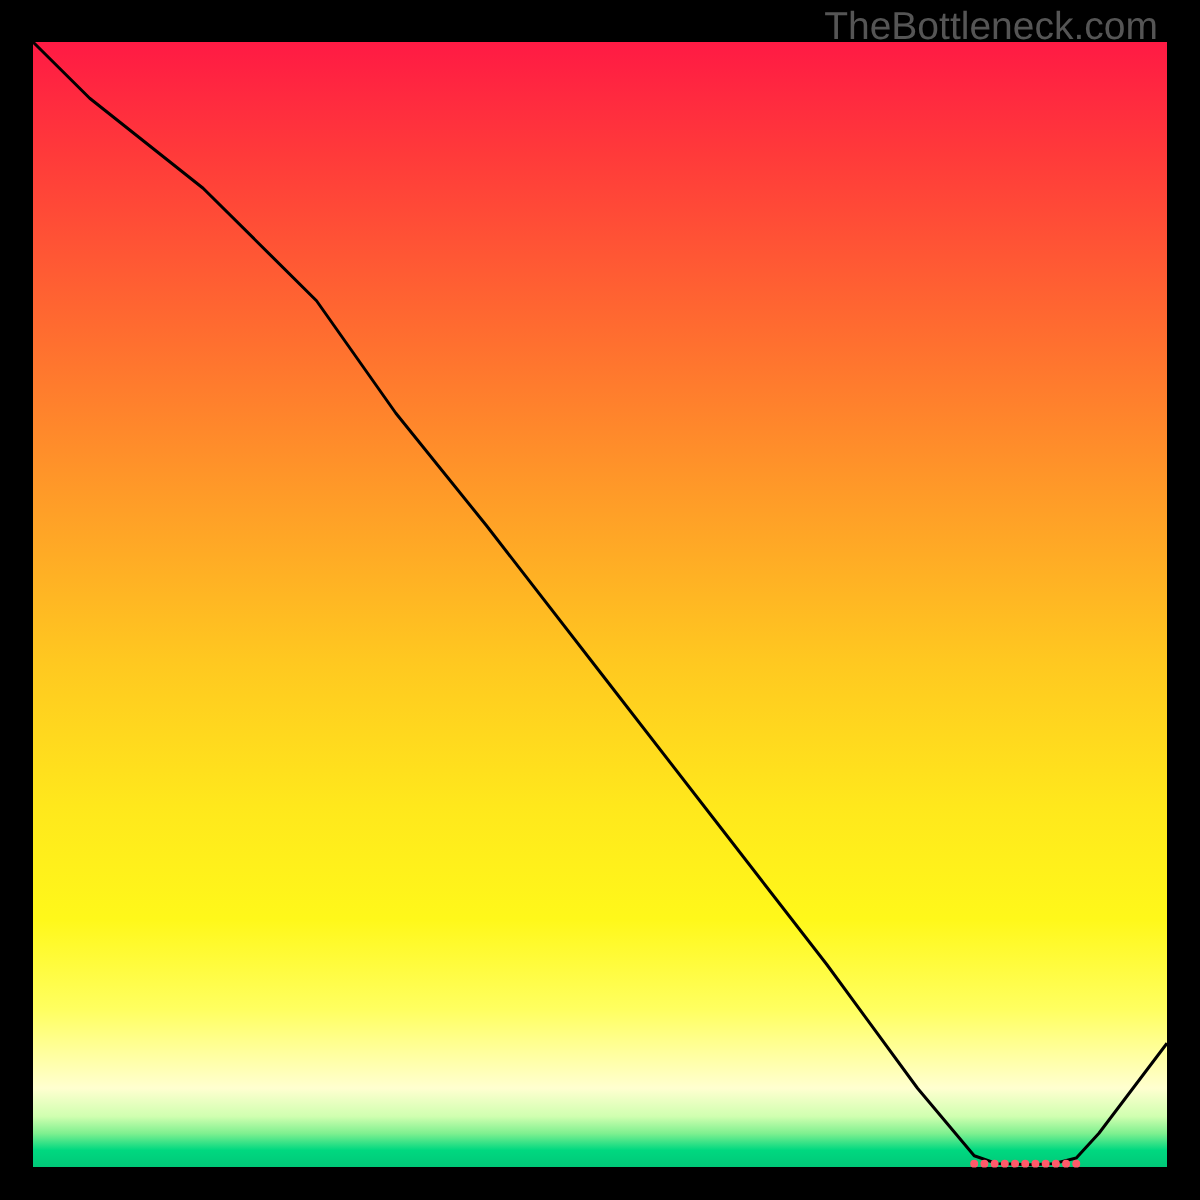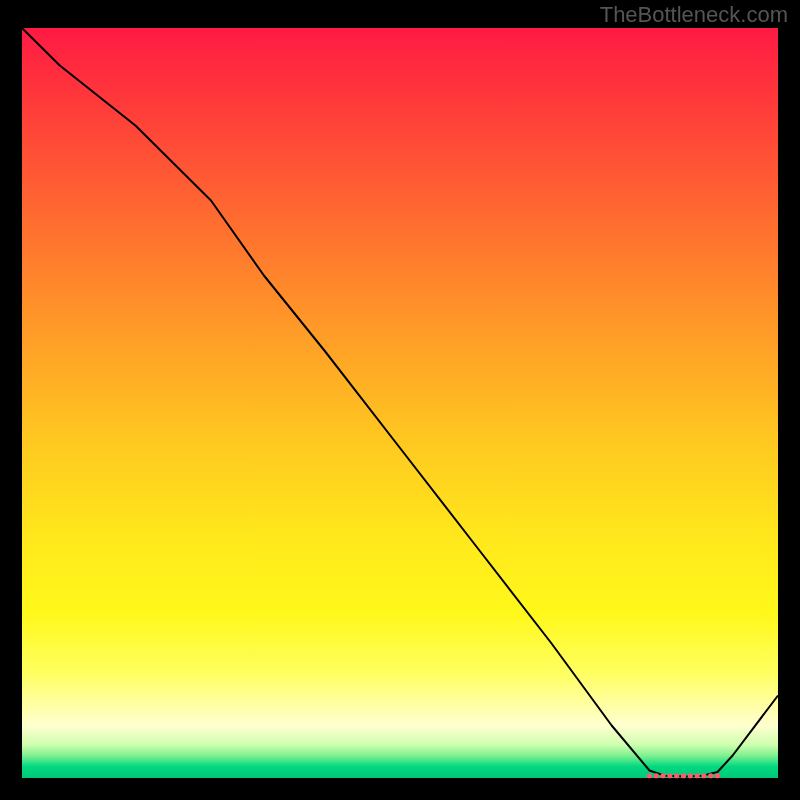--- a/index.html
+++ b/index.html
@@ -13,23 +13,23 @@
   }
   .container {
     position: relative;
     width: 800px;
     height: 800px;
     background: #000;
   }
   .watermark {
     position: absolute;
     top: 2px;
-    right: 12px;
+    right: 28px;
     color: #555;
-    font-size: 22px;
+    font-size: 26px;
     font-family: Arial, sans-serif;
   }
   .plot-area {
     position: absolute;
     left: 22px;
     top: 28px;
     width: 756px;
     height: 750px;
     background: linear-gradient(to bottom,
       #ff1a44 0%,

